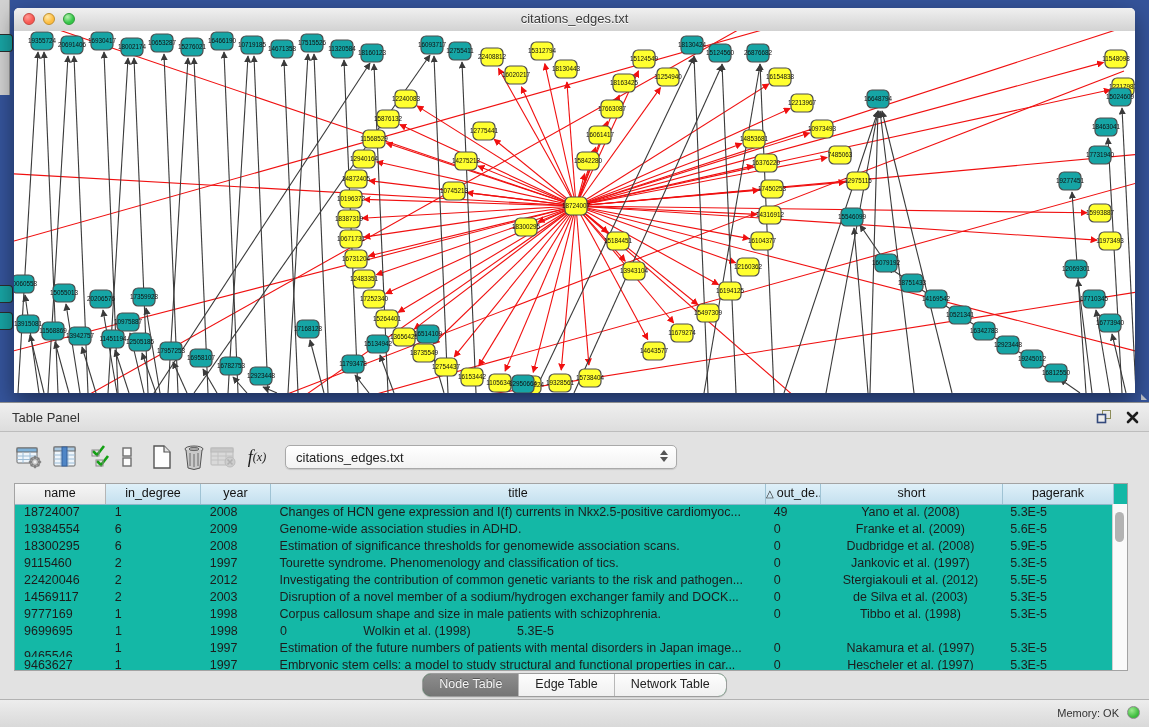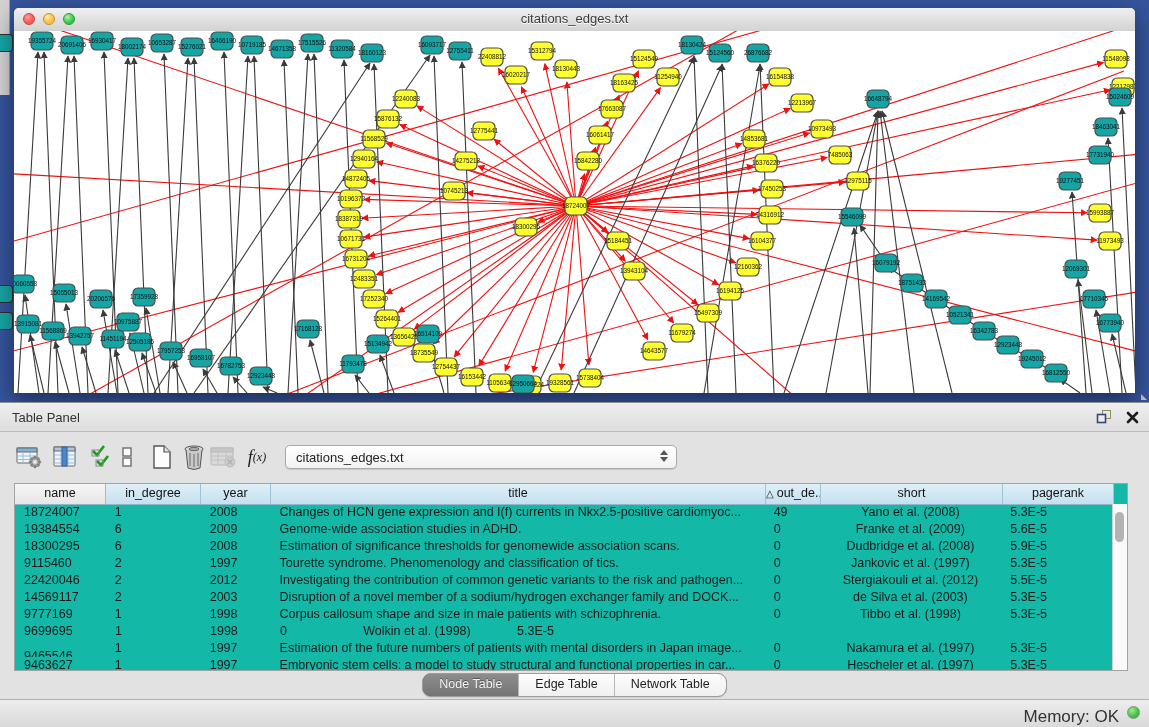--- a/index.html
+++ b/index.html
@@ -57,21 +57,21 @@
   .vthumb{position:absolute;left:2px;top:8px;width:9px;height:30px;border-radius:5px;background:#b3b3b3;}
   
   .tabbar{position:absolute;left:0;top:241px;width:100%;height:24px;display:flex;justify-content:center;}
   .seg{display:flex;height:22px;border:1px solid #9d9d9d;border-radius:9px;overflow:hidden;background:#15803d;box-shadow:0 1px 1px rgba(0,0,0,.08);}
   .seg-btn{font-size:12.5px;color:#222;padding:0 16px;line-height:21px;border-right:1px solid #b8b8b8;background:linear-gradient(#fdfdfd,#f0f0f0);}
   .seg-btn:last-child{border-right:none;}
   .seg-btn.sel{background:linear-gradient(#8d8d8d,#757575);color:#f3f3f3;text-shadow:0 -1px 0 #555;}
   
   .statusbar{position:absolute;left:0;top:699px;width:1149px;height:28px;background:linear-gradient(#ededed,#d9d9d9);
     border-top:1px solid #b2b2b2;box-sizing:border-box;}
-  .statusbar .mem{position:absolute;right:30px;top:7px;font-size:17px;color:#333;}
+  .statusbar .mem{position:absolute;right:30px;top:7px;font-size:11px;color:#333;}
   .statusbar .dot{position:absolute;right:9px;top:6px;width:13px;height:13px;border-radius:50%;
     background:radial-gradient(circle at 35% 30%,#9ceb8f,#3dbb3d 65%);border:1px solid #8a8a8a;box-sizing:border-box;}
 </style>
 </head>
 <body>
 
 <div class="desktop"></div>
 <div class="behind-strip"></div>
 <div id="behind-nodes">
     <div class="behind-node" style="left: 0px; top: 34px;"></div>

